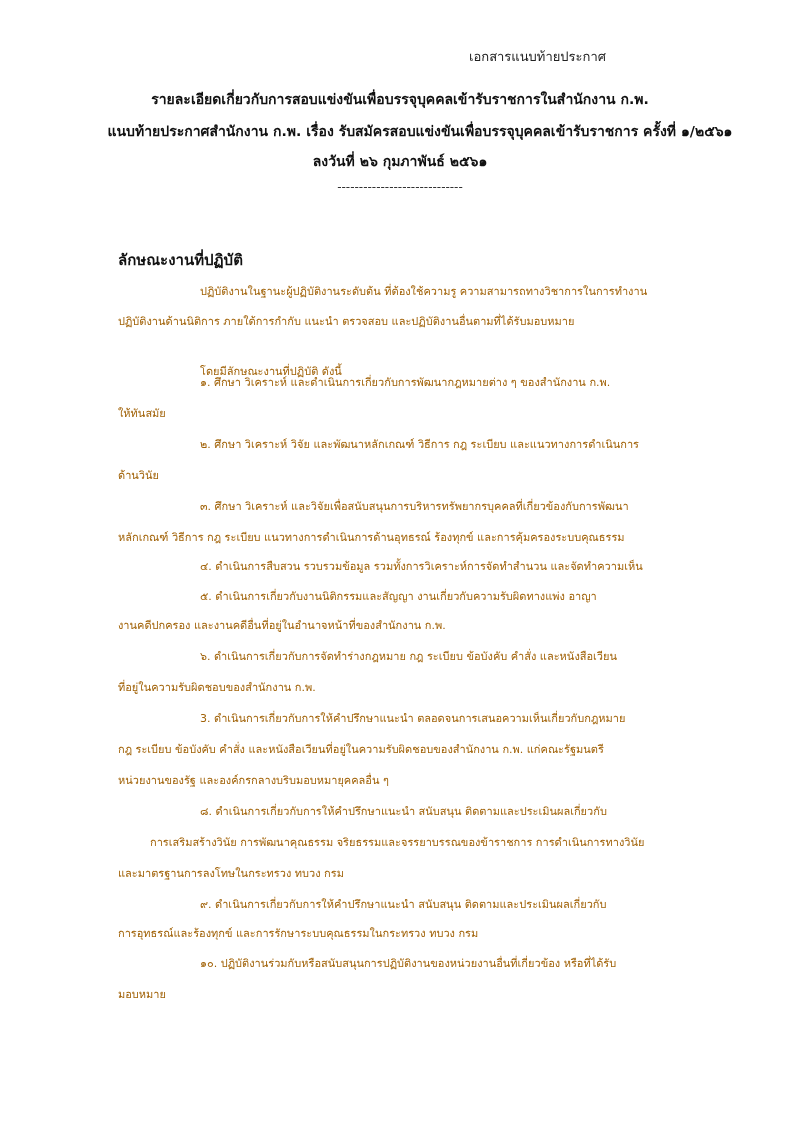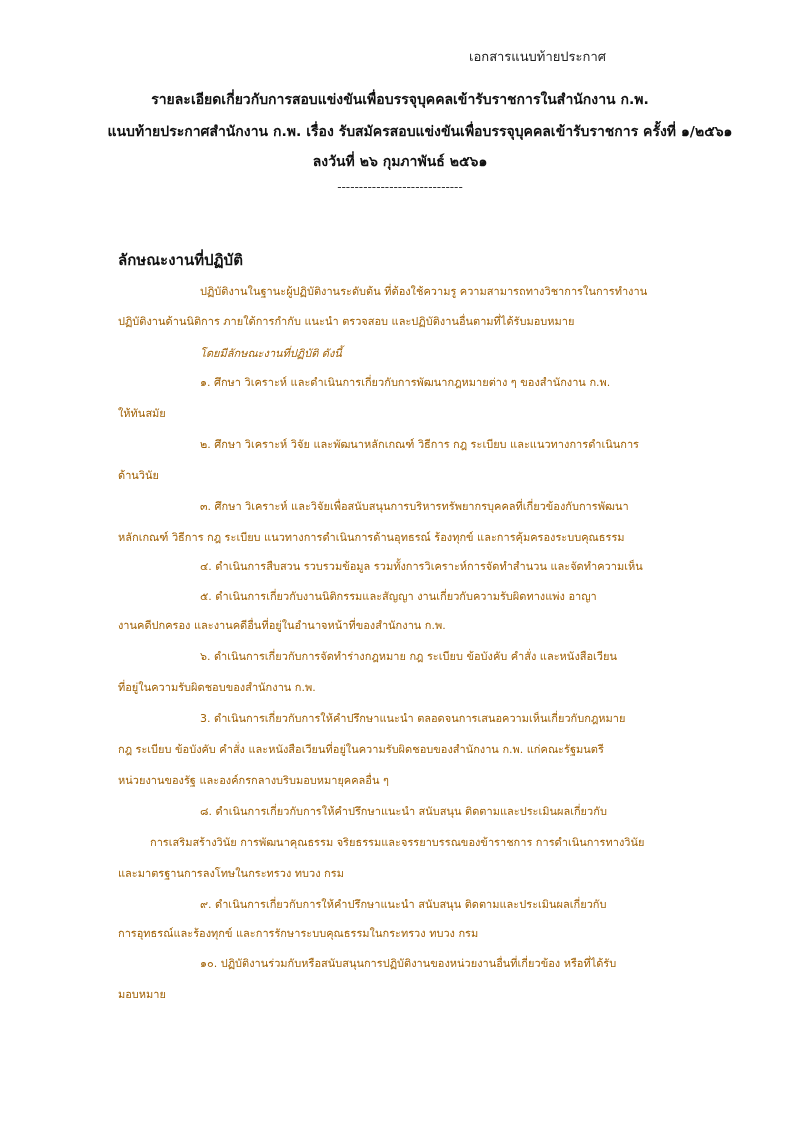--- a/index.html
+++ b/index.html
@@ -28,21 +28,21 @@
   <div class="head h1">รายละเอียดเกี่ยวกับการสอบแข่งขันเพื่อบรรจุบุคคลเข้ารับราชการในสำนักงาน ก.พ.</div>
   <div class="head h2">แนบท้ายประกาศสำนักงาน ก.พ. เรื่อง รับสมัครสอบแข่งขันเพื่อบรรจุบุคคลเข้ารับราชการ ครั้งที่ ๑/๒๕๖๑</div>
   <div class="head h3">ลงวันที่  ๒๖  กุมภาพันธ์ ๒๕๖๑</div>
   <div class="rule">-----------------------------</div>
 
   <div class="sec sec2">ลักษณะงานที่ปฏิบัติ</div>
 
   <div id="body-lines">
       <div class="line ind" style="top: 282px;">ปฏิบัติงานในฐานะผู้ปฏิบัติงานระดับต้น ที่ต้องใช้ความรู ความสามารถทางวิชาการในการทำงาน</div>
       <div class="line cont" style="top: 312px;">ปฏิบัติงานด้านนิติการ ภายใต้การกำกับ แนะนำ ตรวจสอบ และปฏิบัติงานอื่นตามที่ได้รับมอบหมาย</div>
-      <div class="line ind" style="top: 344px; font-style: italic;">โดยมีลักษณะงานที่ปฏิบัติ ดังนี้</div>
+      <div class="line ind" style="top: 362px;">โดยมีลักษณะงานที่ปฏิบัติ ดังนี้</div>
       <div class="line ind" style="top: 373px;">๑. ศึกษา วิเคราะห์ และดำเนินการเกี่ยวกับการพัฒนากฎหมายต่าง ๆ ของสำนักงาน ก.พ.</div>
       <div class="line cont" style="top: 404px;">ให้ทันสมัย</div>
       <div class="line ind" style="top: 435px;">๒. ศึกษา วิเคราะห์ วิจัย และพัฒนาหลักเกณฑ์ วิธีการ กฎ ระเบียบ และแนวทางการดำเนินการ</div>
       <div class="line cont" style="top: 466px;">ด้านวินัย</div>
       <div class="line ind" style="top: 497px;">๓. ศึกษา วิเคราะห์ และวิจัยเพื่อสนับสนุนการบริหารทรัพยากรบุคคลที่เกี่ยวข้องกับการพัฒนา</div>
       <div class="line cont" style="top: 528px;">หลักเกณฑ์ วิธีการ กฎ ระเบียบ แนวทางการดำเนินการด้านอุทธรณ์ ร้องทุกข์ และการคุ้มครองระบบคุณธรรม</div>
       <div class="line ind" style="top: 557px;">๔. ดำเนินการสืบสวน รวบรวมข้อมูล รวมทั้งการวิเคราะห์การจัดทำสำนวน และจัดทำความเห็น</div>
       <div class="line ind" style="top: 587px;">๕. ดำเนินการเกี่ยวกับงานนิติกรรมและสัญญา งานเกี่ยวกับความรับผิดทางแพ่ง อาญา</div>
       <div class="line cont" style="top: 616px;">งานคดีปกครอง และงานคดีอื่นที่อยู่ในอำนาจหน้าที่ของสำนักงาน ก.พ.</div>
       <div class="line ind" style="top: 647px;">๖. ดำเนินการเกี่ยวกับการจัดทำร่างกฎหมาย กฎ ระเบียบ ข้อบังคับ คำสั่ง และหนังสือเวียน</div>

